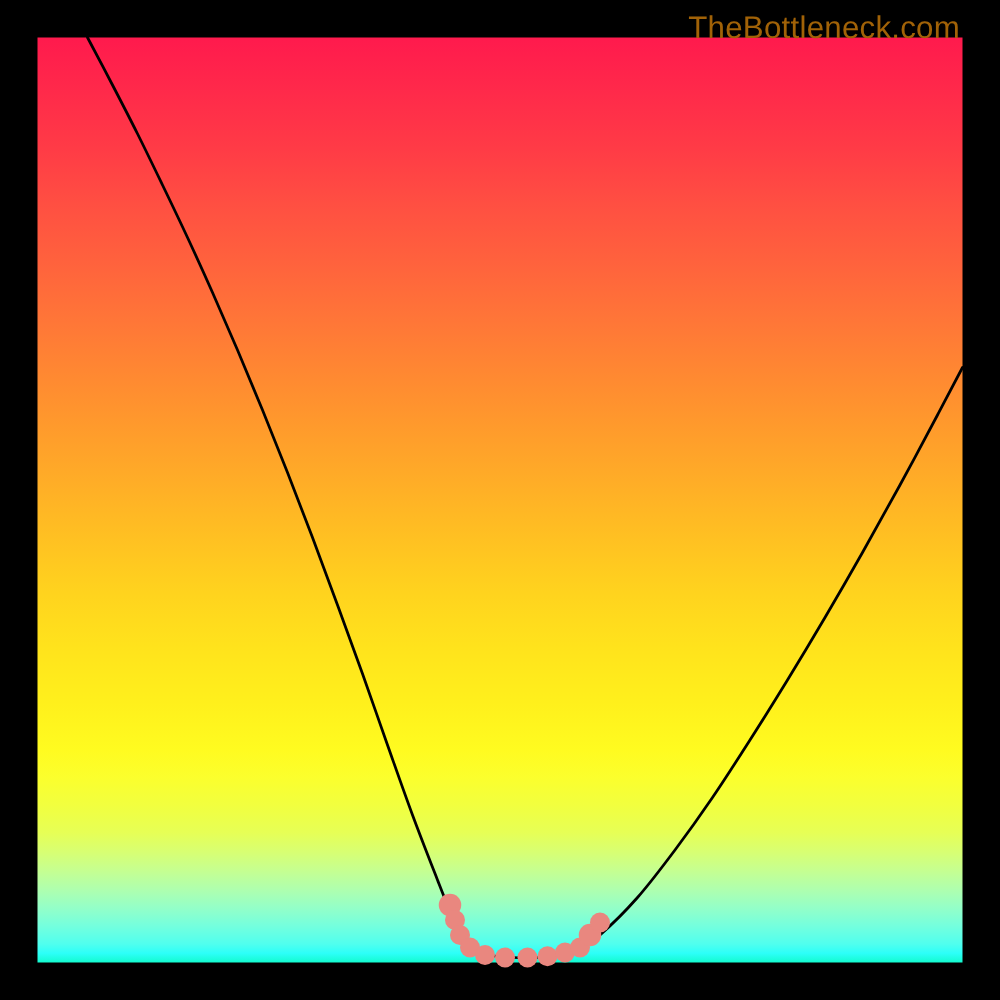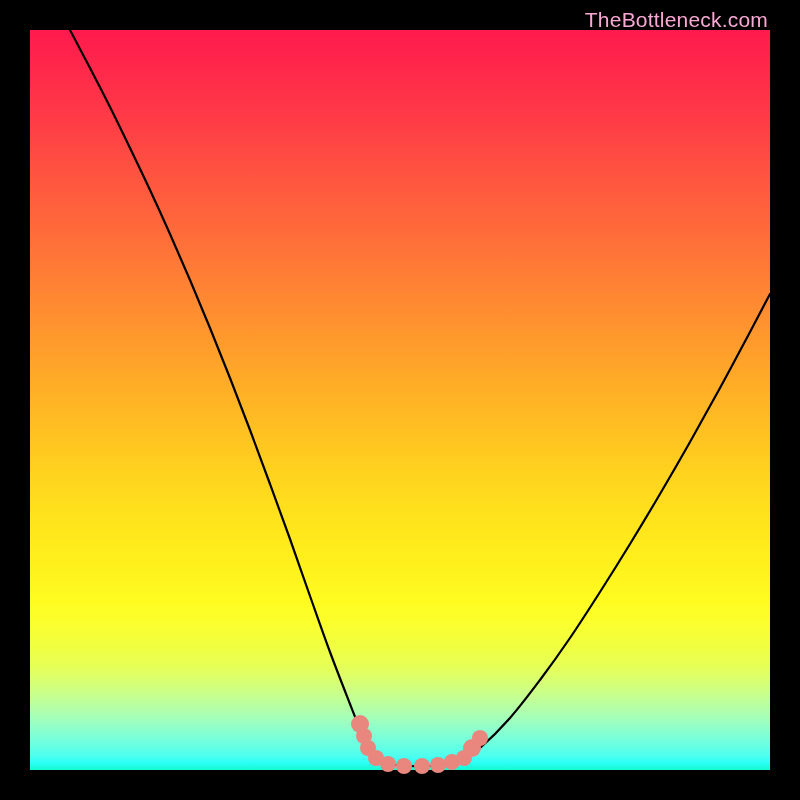--- a/index.html
+++ b/index.html
@@ -48,22 +48,22 @@
       #75ffdd 96%,
       #50ffee 98%,
       #2dfff8 99%,
       #13fbcf 100%
     );
   }
   .watermark {
     position: absolute;
     right: 32px;
     top: 8px;
-    color: #f9a8d4;
-    font-size: 21px;
+    color: #a16207;
+    font-size: 25px;
     font-weight: 400;
     letter-spacing: 0.2px;
     white-space: nowrap;
   }
   svg.overlay {
     position: absolute;
     left: 0;
     top: 0;
     width: 800px;
     height: 800px;

